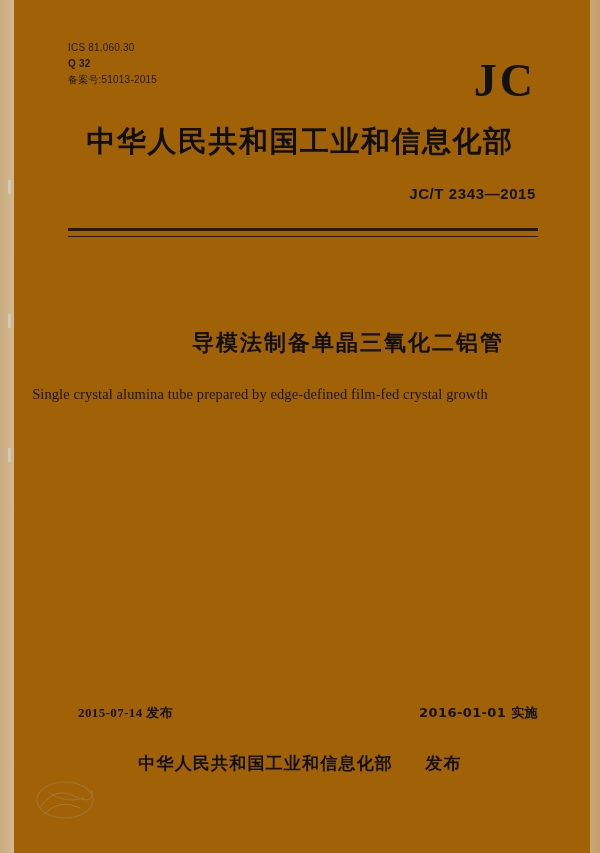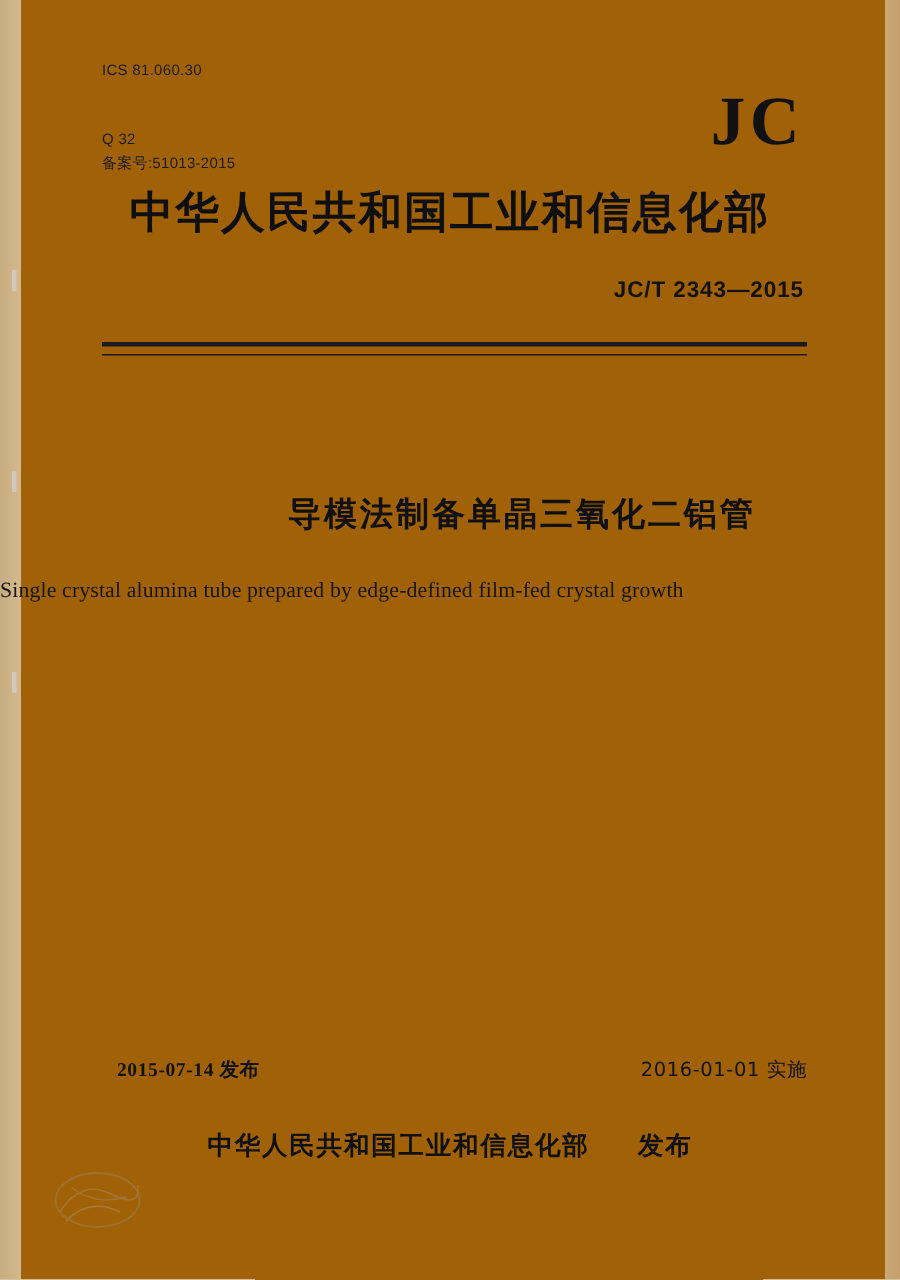--- a/index.html
+++ b/index.html
@@ -56,21 +56,21 @@
   .codes {
     position: absolute;
     left: 68px;
     top: 40px;
     font-size: 10px;
     line-height: 16px;
     letter-spacing: .2px;
     color: #1c1c1c;
   }
   .codes div { white-space: nowrap; }
-  .codes .bold { font-weight: normal; margin-top: 30px; }
+  .codes .bold { font-weight: bold; }
 
   
   .jc-logo {
     position: absolute;
     right: 64px;
     top: 58px;
     font-family: "Liberation Serif", serif;
     font-weight: bold;
     font-size: 46px;
     letter-spacing: 3px;
@@ -134,20 +134,21 @@
     font-size: 22px;
     letter-spacing: 2px;
     color: #101010;
     margin-left: 48px;
   }
   .title-en {
     position: absolute;
     left: 0;
     top: 386px;
     width: 520px;
+    text-align: center;
     font-family: "Liberation Serif", serif;
     font-size: 14.5px;
     letter-spacing: .1px;
     color: #151515;
   }
 
   
   .date-issue {
     position: absolute;
     left: 78px;
@@ -157,21 +158,21 @@
     font-weight: bold;
     letter-spacing: .4px;
     color: #111;
   }
   .date-effective {
     position: absolute;
     right: 62px;
     top: 704px;
     font-family: "DejaVu Sans", sans-serif;
     font-size: 13px;
-    font-weight: normal;
+    font-weight: bold;
     letter-spacing: .4px;
     color: #111;
   }
 
   
   .publisher {
     position: absolute;
     left: 0;
     top: 752px;
     width: 600px;

